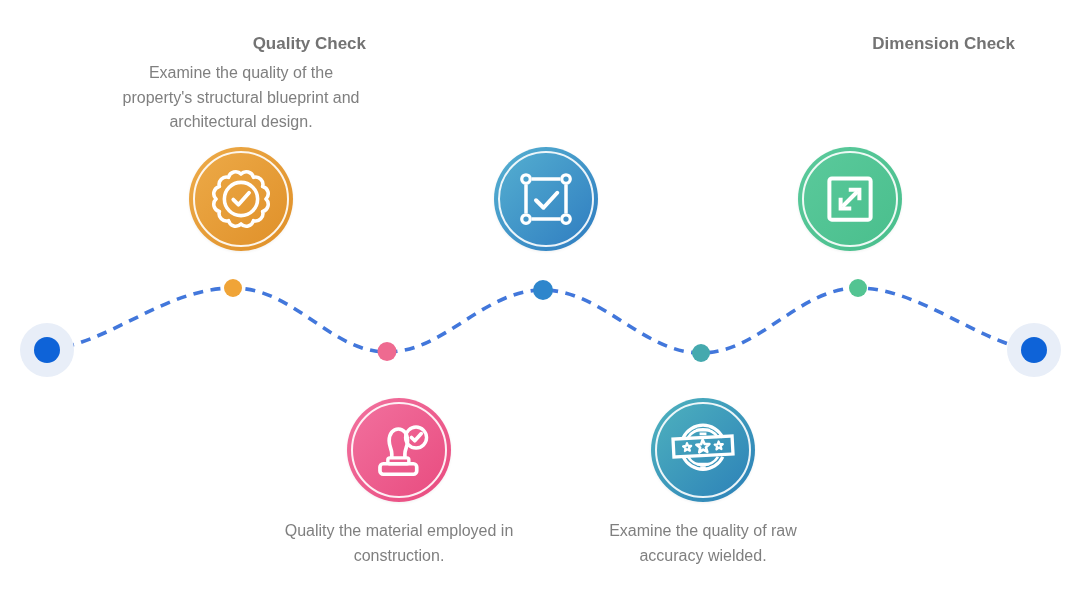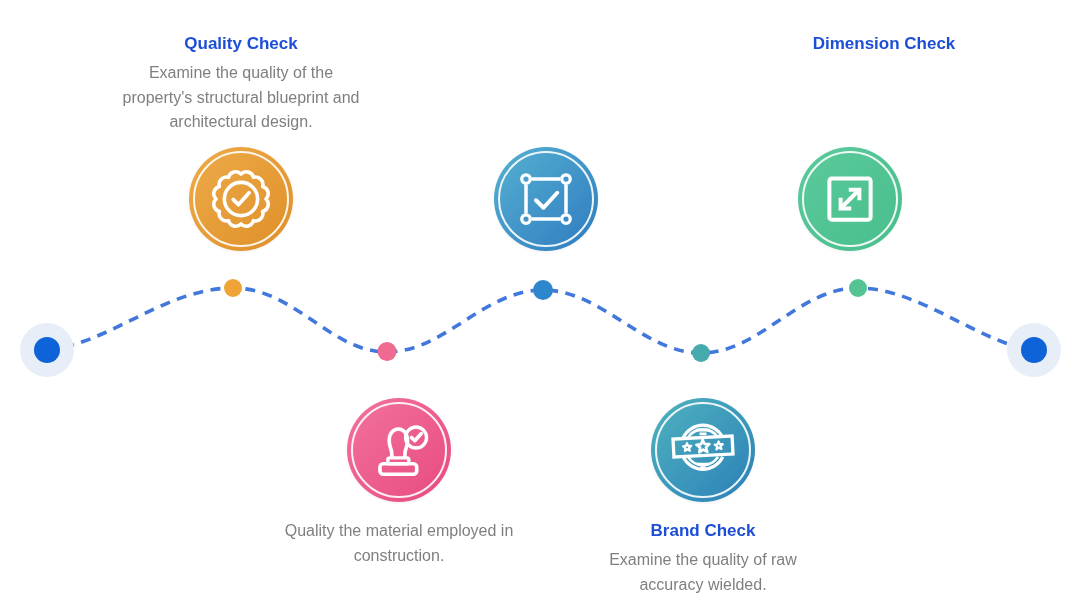--- a/index.html
+++ b/index.html
@@ -1,21 +1,21 @@
 <!DOCTYPE html>
 <html><head>
 <meta charset="utf-8">
 <style>
   html,body{margin:0;padding:0;background:#ffffff;}
   .canvas{
     position:relative;width:1088px;height:616px;overflow:hidden;background:#ffffff;
     font-family:"Liberation Sans", sans-serif;
   }
   .step-text{position:absolute;text-align:center;}
-  .step-title{font-size:17px;font-weight:700;color:#1d4ed8;line-height:24px;margin-bottom:5px;}
+  .step-title{font-size:17px;font-weight:700;color:#737373;line-height:24px;margin-bottom:5px;text-align:right;}
   .step-desc{font-size:16px;font-weight:400;color:#7f7f7f;line-height:24.5px;}
   .disc{
     position:absolute;width:104px;height:104px;border-radius:50%;
     display:flex;align-items:center;justify-content:center;
     box-shadow:0 1px 3px rgba(0,0,0,0.06);
   }
   .disc::after{
     content:"";position:absolute;inset:4px;border:2px solid rgba(255,255,255,0.9);
     border-radius:50%;pointer-events:none;
   }
@@ -99,17 +99,16 @@
       <path class="ic" stroke-width="2" d="M27.5 42.3 H36.5 M30 44.8 H34"></path>
       <g transform="rotate(-3 32 29.5)">
         <rect class="ic" x="10.5" y="23" width="43" height="13" stroke-width="2.4"></rect>
         <path class="ic" stroke-width="1.9" stroke-linejoin="round" d="M32 24.5 L33.29 27.72 L36.76 27.95 L34.09 30.18 L34.94 33.55 L32 31.7 L29.06 33.55 L29.91 30.18 L27.24 27.95 L30.71 27.72 Z"></path>
         <path class="ic" stroke-width="1.6" stroke-linejoin="round" d="M20.5 26.4 L21.29 28.41 L23.45 28.54 L21.78 29.92 L22.32 32.01 L20.5 30.85 L18.68 32.01 L19.22 29.92 L17.55 28.54 L19.71 28.41 Z"></path>
         <path class="ic" stroke-width="1.6" stroke-linejoin="round" d="M43.5 26.4 L44.29 28.41 L46.45 28.54 L44.78 29.92 L45.32 32.01 L43.5 30.85 L41.68 32.01 L42.22 29.92 L40.55 28.54 L42.71 28.41 Z"></path>
       </g>
     </svg>
   </div>
   <div class="step-text" style="left:591px;top:519px;width:224px;">
-    <div class="step-title">Brand Check</div>
     <div class="step-desc">Examine the quality of raw accuracy wielded.</div>
   </div>
 
 </div>
 
 </body></html>

